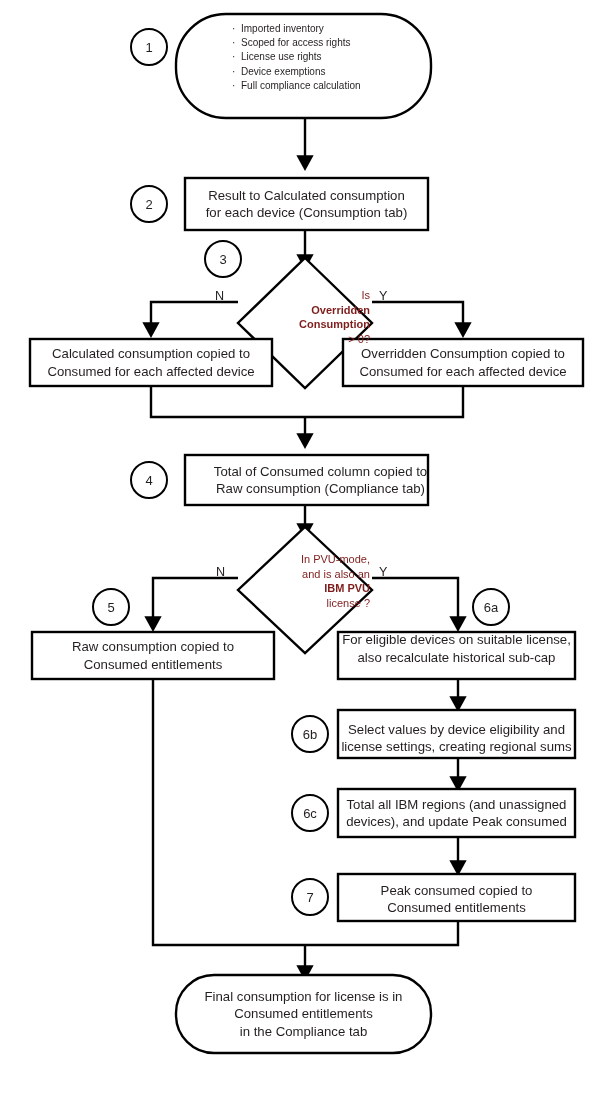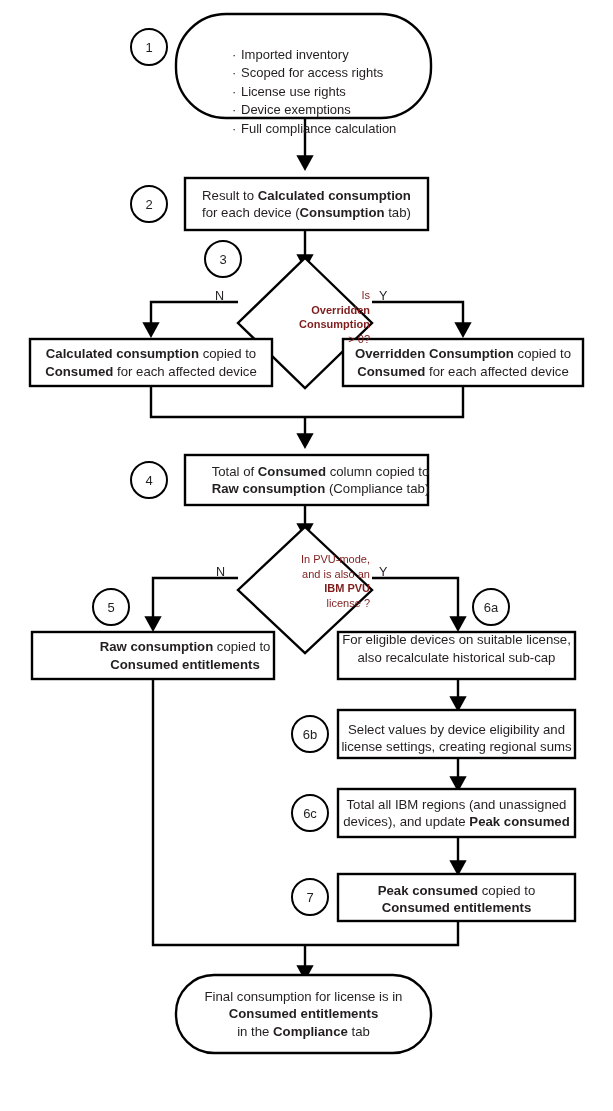--- a/index.html
+++ b/index.html
@@ -31,28 +31,27 @@
     line-height: 1.30;
     font-size: 13.2px;
     color: #231f20;
     display: flex;
     flex-direction: column;
     justify-content: center;
     align-items: center;
     pointer-events: none;
   }
   .node-text .ln { display: block; white-space: nowrap; }
-  .node-text b { font-weight: bold; }
+  .node-text b { font-weight: normal; }
   .bullets {
     position: absolute;
-    font-size: 13px;
+    font-size: 10px;
     line-height: 1.42;
     color: #231f20;
     text-align: left;
-    margin-top: 24px;
   }
   .bullets .bullet-line { white-space: nowrap; }
   .bullets .dot { display: inline-block; width: 9px; }
   .circle-num {
     position: absolute;
     width: 38px;
     height: 38px;
     border: 2.1px solid #000000;
     border-radius: 50%;
     box-sizing: border-box;
@@ -186,21 +185,21 @@
   <div class="diamond-text" style="left:240px; top:552px; width:130px;">
       <span class="ln"><span>In PVU-mode,</span></span>
       <span class="ln"><span>and is also an</span></span>
       <span class="ln"><b>IBM PVU</b></span>
       <span class="ln"><span>license ?</span></span>
     </div>
   <div class="branch-label" style="left:216px; top:565px;">N</div>
   <div class="branch-label" style="left:379px; top:565px;">Y</div>
 
   <div class="circle-num" style="left:92px; top:588px;">5</div>
-  <div class="node-text" style="left:32px; top:632px; width:242px; height:47px;margin-left:32px;">
+  <div class="node-text" style="left:32px; top:632px; width:242px; height:47px;">
       <span class="ln"><b>Raw consumption</b><span> copied to</span></span>
       <span class="ln"><b>Consumed entitlements</b></span>
     </div>
 
   <div class="circle-num" style="left:472px; top:588px;">6a</div>
   <div class="node-text" style="left:338px; top:632px; width:237px; height:33px;">
       <span class="ln"><span>For eligible devices on suitable license,</span></span>
       <span class="ln"><span>also recalculate historical sub-cap</span></span>
     </div>
 

